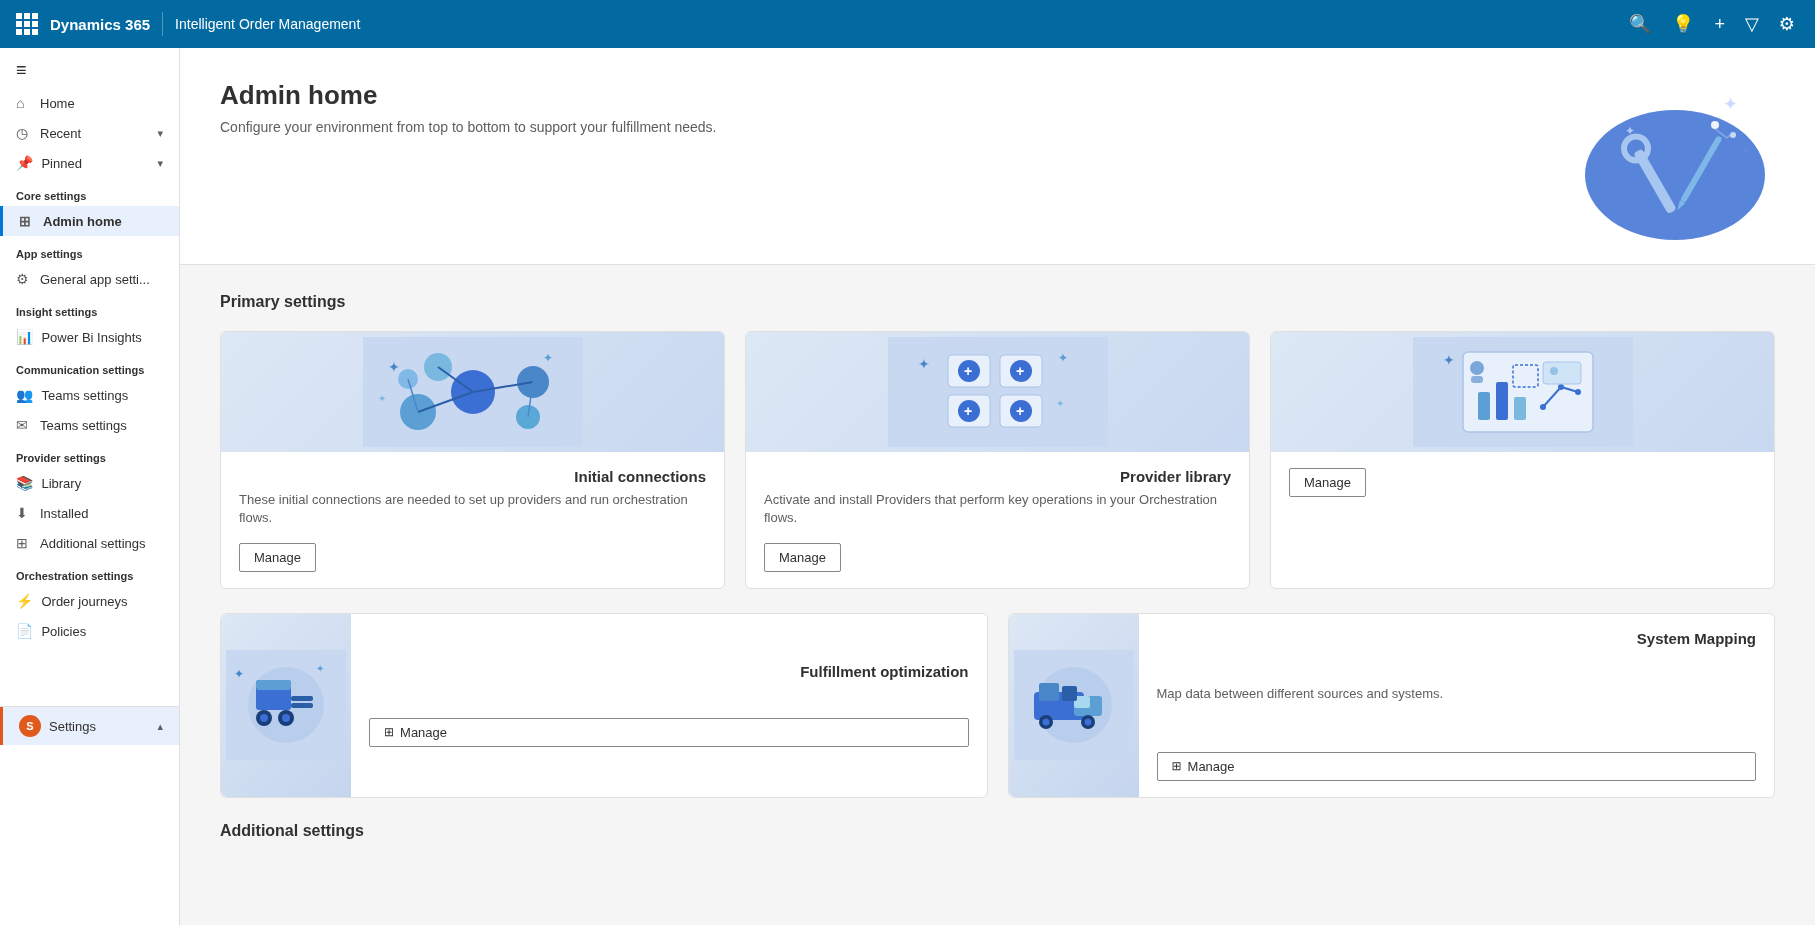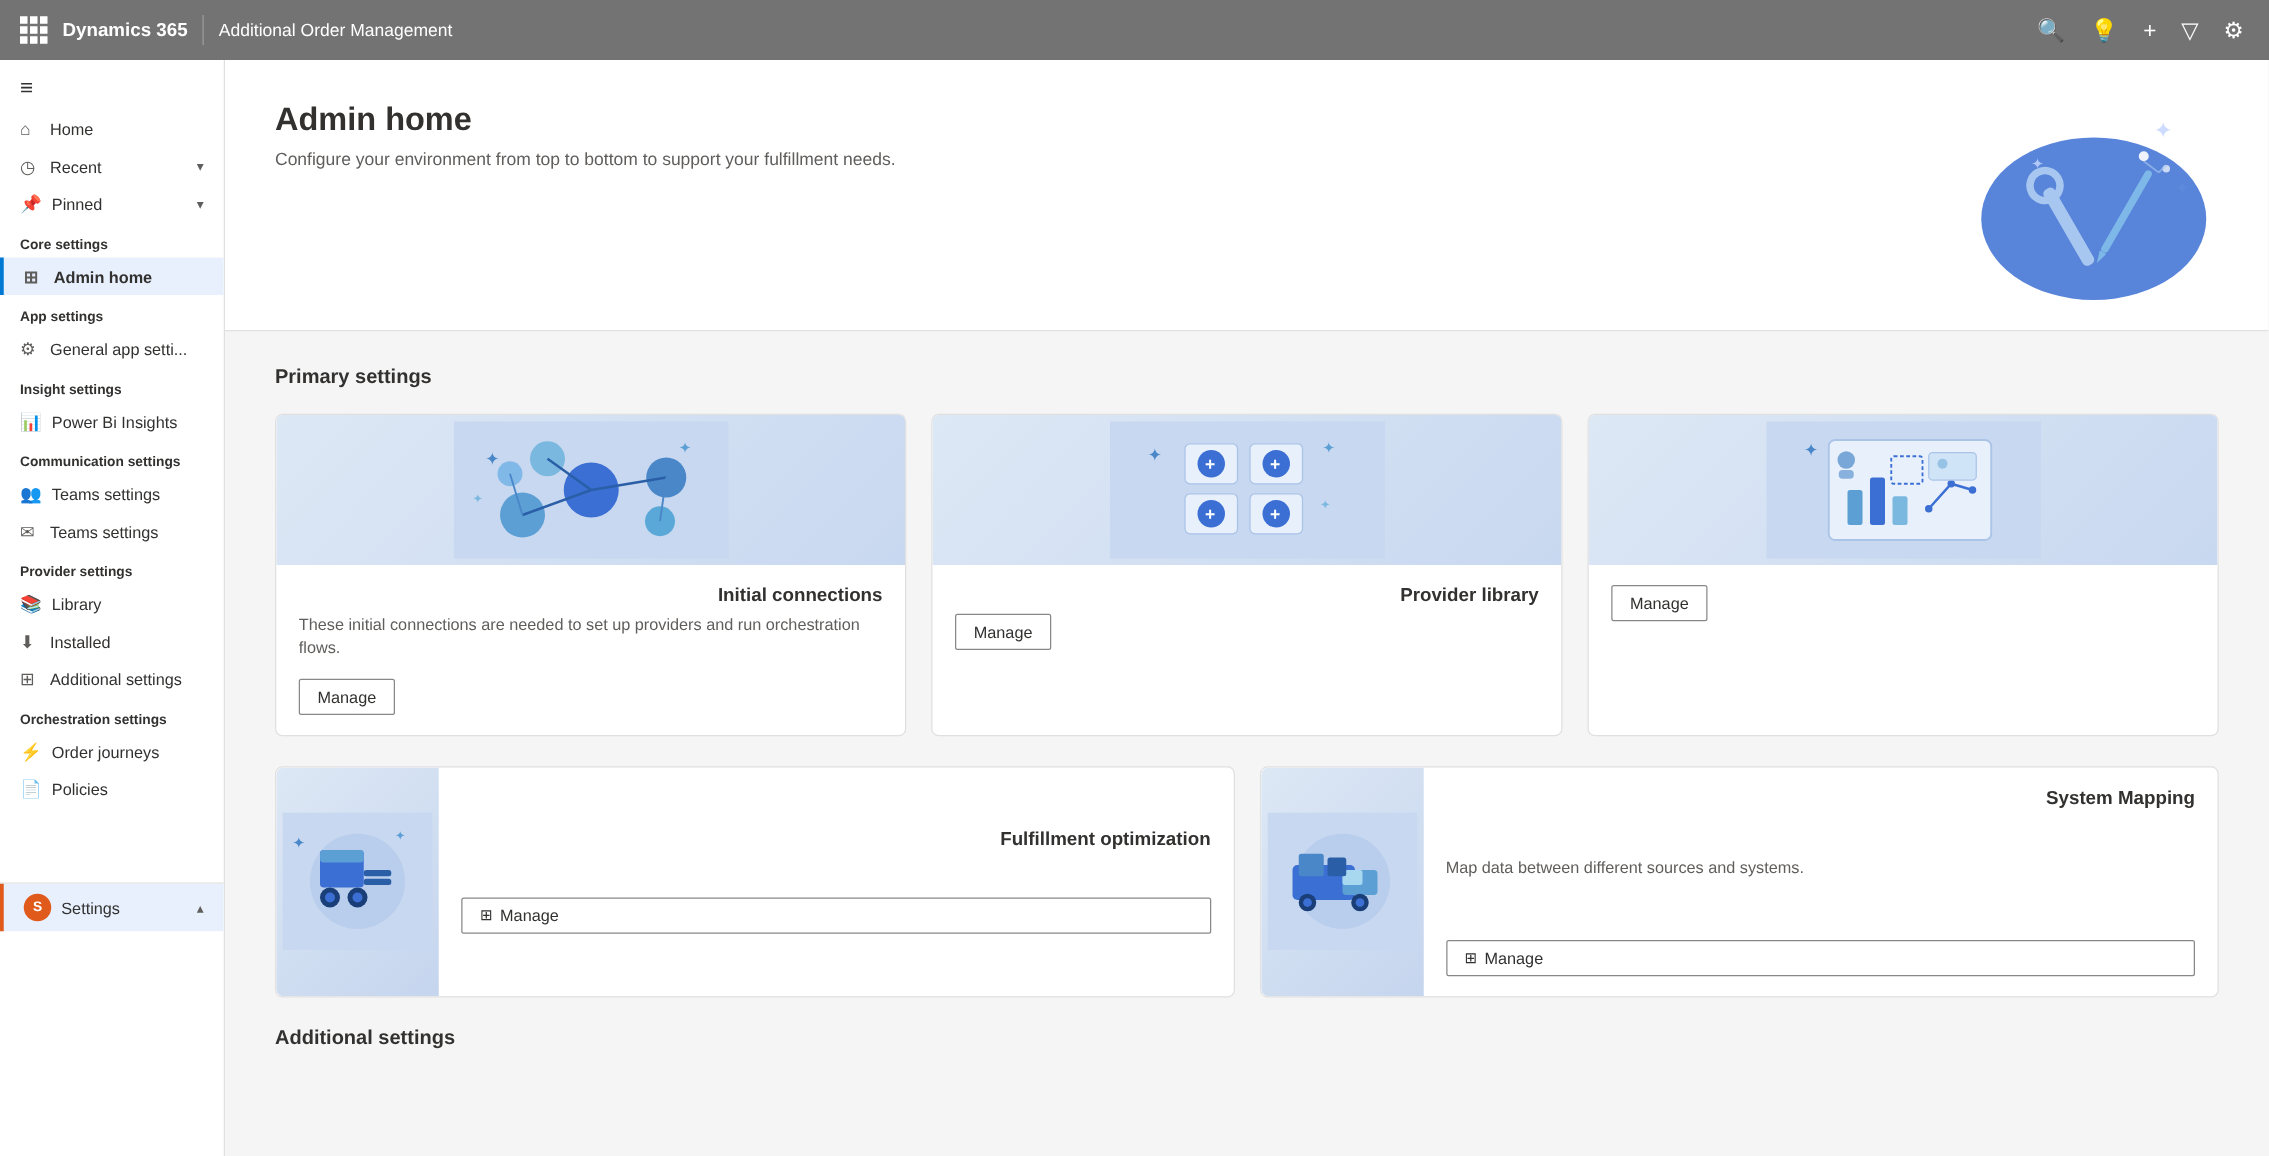--- a/index.html
+++ b/index.html
@@ -1,20 +1,20 @@
 <!DOCTYPE html>
 <html><head>
   <meta charset="utf-8">
   <style>
     * { box-sizing: border-box; margin: 0; padding: 0; }
     body { font-family: 'Segoe UI', sans-serif; font-size: 14px; background: #f5f5f5; overflow: hidden; }
 
     
     .topbar {
-      display: flex; align-items: center; background: #737373; color: #fff;
+      display: flex; align-items: center; background: #0369a1; color: #fff;
       height: 48px; padding: 0 16px; gap: 12px; position: fixed; top: 0; left: 0; right: 0; z-index: 100;
     }
     .topbar-grid-icon { display: grid; grid-template-columns: repeat(3,6px); gap: 2px; cursor: pointer; }
     .topbar-grid-icon span { width: 6px; height: 6px; background: #fff; display: block; }
     .topbar-brand { font-size: 15px; font-weight: 600; color: #fff; }
     .topbar-divider { width: 1px; height: 24px; background: rgba(255,255,255,0.3); }
     .topbar-app { font-size: 14px; color: #fff; }
     .topbar-spacer { flex: 1; }
     .topbar-icon { color: #fff; font-size: 18px; cursor: pointer; padding: 4px; }
 
@@ -109,21 +109,21 @@
       <span></span>
     <span></span>
       <span></span>
       <span></span>
     <span></span>
       <span></span>
       <span></span>
   </div>
   <span class="topbar-brand">Dynamics 365</span>
   <div class="topbar-divider"></div>
-  <span class="topbar-app">Additional Order Management</span>
+  <span class="topbar-app">Intelligent Order Management</span>
   <div class="topbar-spacer"></div>
   <span class="topbar-icon">🔍</span>
   <span class="topbar-icon">💡</span>
   <span class="topbar-icon">+</span>
   <span class="topbar-icon">▽</span>
   <span class="topbar-icon">⚙</span>
 </div>
 
 <div class="layout">
 
@@ -302,20 +302,21 @@
               <circle cx="133" cy="74" r="11" fill="#3b6fd4"></circle>
               <text x="128" y="79" font-size="14" fill="#fff" font-weight="bold">+</text>
 
               <text x="30" y="32" font-size="14" fill="#4a87c8">✦</text>
               <text x="170" y="25" font-size="12" fill="#5c9fd4">✦</text>
               <text x="168" y="70" font-size="10" fill="#7ab8e0">✦</text>
             </svg>
           </div>
           <div class="card-body">
             <div class="card-title">Provider library</div>
+            <div class="card-desc">Activate and install Providers that perform key operations in your Orchestration flows.</div>
             <button class="card-manage-btn">
               <span>Manage</span>
             </button>
           </div>
         </div>
 
         <div class="card">
           <div class="card-image">
             <svg width="220" height="110" viewBox="0 0 220 110" xmlns="http://www.w3.org/2000/svg">
               <rect width="220" height="110" fill="#c8d8f0"></rect>

